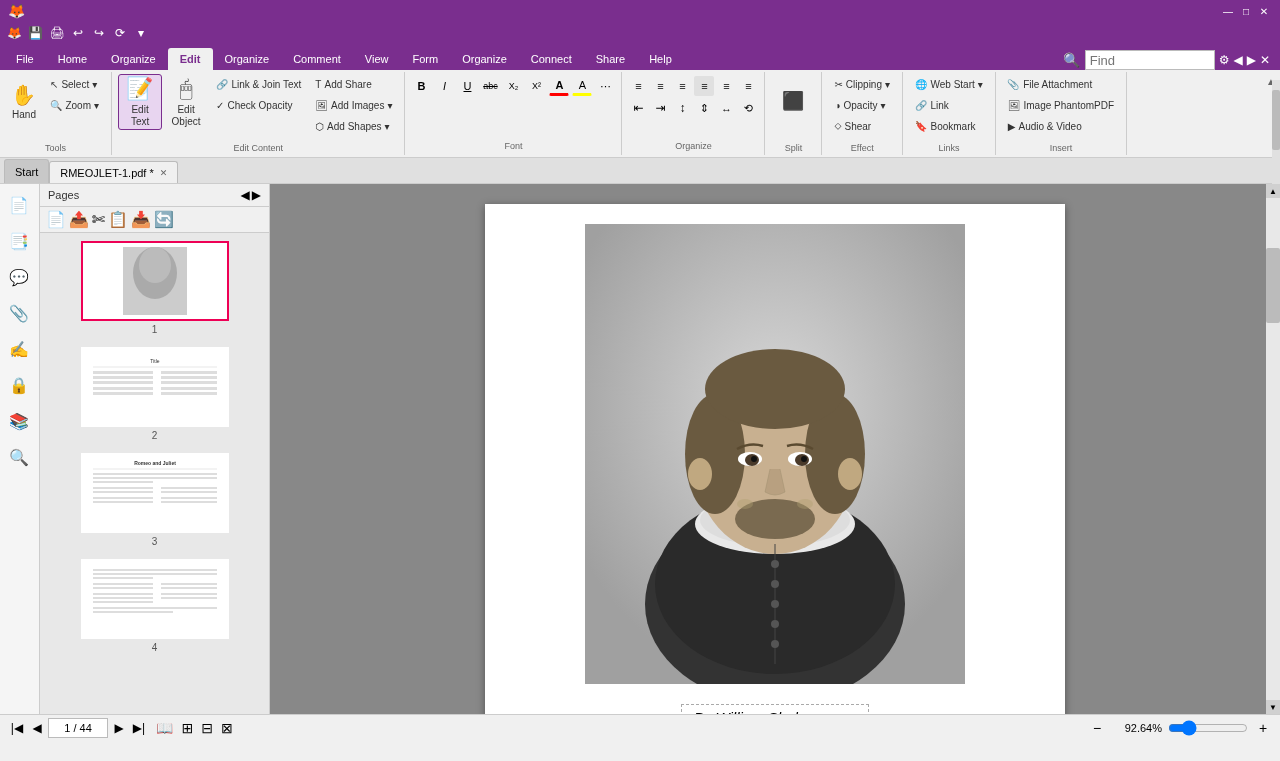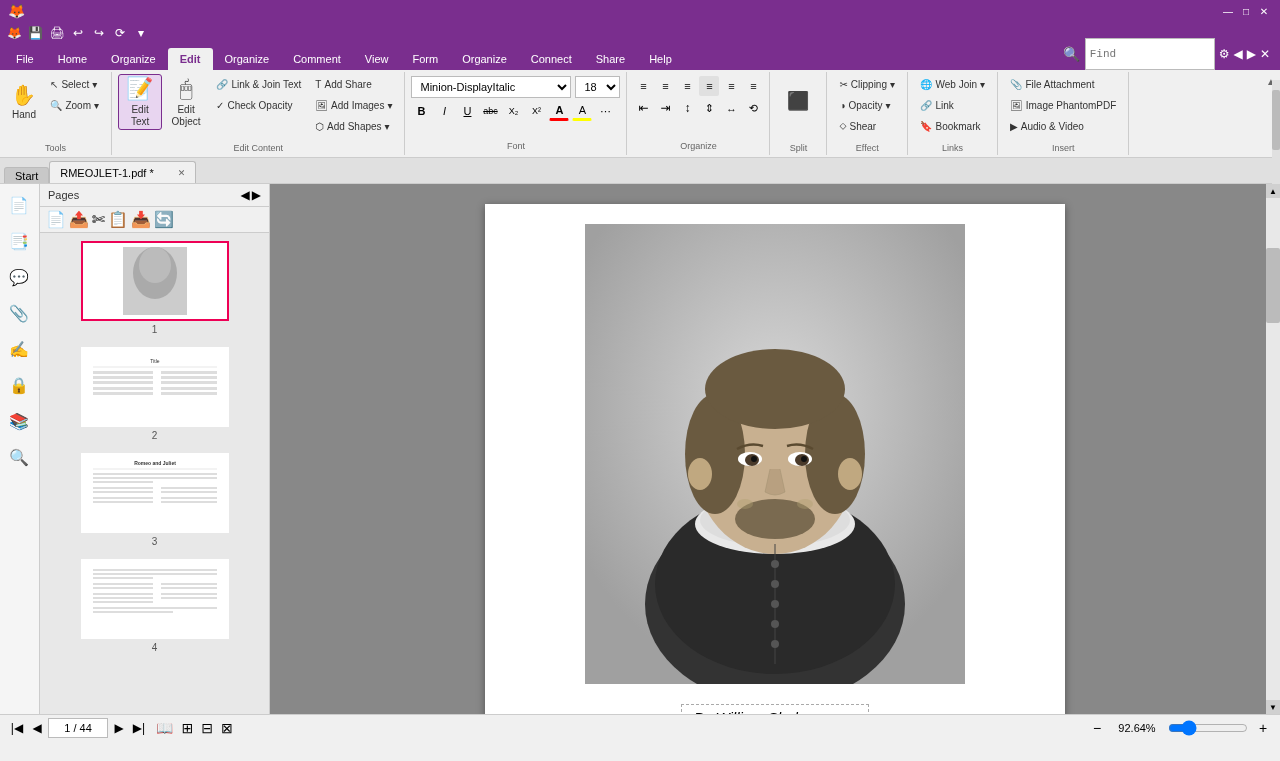--- a/index.html
+++ b/index.html
@@ -298,35 +298,35 @@
     }
     .doc-tab {
       display: flex;
       align-items: center;
       padding: 8px 10px;
       background: #c8c8c8;
       border: 1px solid #bbb;
       border-bottom: none;
       cursor: pointer;
       font-size: 11px;
-      gap: 24px;
+      gap: 6px;
       height: 22px;
       border-radius: 3px 3px 0 0;
     }
     .doc-tab.active { background: #f0f0f0; }
     .start-tab {
       display: flex;
       align-items: center;
       padding: 3px 10px;
       background: #c8c8c8;
       border: 1px solid #bbb;
       border-bottom: none;
       cursor: pointer;
       font-size: 11px;
-      height: 16px;
+      height: 24px;
       border-radius: 3px 3px 0 0;
     }
     .tab-close { font-size: 9px; color: #666; cursor: pointer; }
 
     
     .status-bar {
       height: 26px;
       background: #f0f0f0;
       border-top: 1px solid #ccc;
       display: flex;
@@ -391,21 +391,21 @@
   <div class="ribbon-tab">Organize</div>
   <div class="ribbon-tab">Comment</div>
   <div class="ribbon-tab">View</div>
   <div class="ribbon-tab">Form</div>
   <div class="ribbon-tab">Organize</div>
   <div class="ribbon-tab">Connect</div>
   <div class="ribbon-tab">Share</div>
   <div class="ribbon-tab">Help</div>
   <div style="margin-left:auto; display:flex; align-items:center; gap:4px; padding:0 6px;">
     <span style="font-size:14px; color:white; cursor:pointer;">🔍</span>
-    <input class="search-input" style="height: 32px; font-size: 11px; border: 1px solid rgb(187, 187, 187); padding: 2px 4px; width: 130px; font-family: Liberation Mono, monospace;" placeholder="Find">
+    <input class="search-input" style="height: 20px; font-size: 13px; border: 1px solid rgb(187, 187, 187); padding: 2px 4px; width: 130px;" placeholder="Find">
     <span style="color:white; cursor:pointer; font-size:12px;">⚙</span>
     <span style="color:white; cursor:pointer; font-size:12px;">◀</span>
     <span style="color:white; cursor:pointer; font-size:12px;">▶</span>
     <span style="color:white; cursor:pointer; font-size:12px;">✕</span>
   </div>
 </div>
 
 <div class="ribbon">
 
   <div class="ribbon-group">
@@ -466,28 +466,20 @@
           <span>⬡</span>
           <span>Add Shapes</span>
           <span>▾</span>
         </div>
       </div>
     </div>
     <div class="ribbon-group-label">Edit Content</div>
   </div>
 
   <div class="font-section">
-    <div class="font-row1">
-      <select class="font-select">
-        <option>Minion-DisplayItalic</option>
-      </select>
-      <select class="font-size-select">
-        <option>18</option>
-      </select>
-    </div>
     <div class="font-row2">
       <button class="fmt-btn" style="font-weight:bold;">B</button>
       <button class="fmt-btn" style="font-style:italic;">I</button>
       <button class="fmt-btn" style="text-decoration:underline;">U</button>
       <button class="fmt-btn" style="font-size:9px; text-decoration:line-through;">abc</button>
       <button class="fmt-btn" style="font-size:9px;">X₂</button>
       <button class="fmt-btn" style="font-size:9px;">X²</button>
       <button class="fmt-btn" style="border-bottom:3px solid red; font-weight:bold;">A</button>
       <button class="fmt-btn" style="border-bottom:3px solid yellow;">A</button>
       <button class="fmt-btn">⋯</button>
@@ -546,21 +538,21 @@
       </div>
     </div>
     <div class="ribbon-group-label">Effect</div>
   </div>
 
   <div class="ribbon-group">
     <div class="ribbon-items">
       <div class="ribbon-col">
         <div class="ribbon-btn-small">
           <span>🌐</span>
-          <span>Web Join</span>
+          <span>Web Start</span>
           <span>▾</span>
         </div>
         <div class="ribbon-btn-small">
           <span>🔗</span>
           <span>Link</span>
         </div>
         <div class="ribbon-btn-small">
           <span>🔖</span>
           <span>Bookmark</span>
         </div>
@@ -803,17 +795,17 @@
     <span class="status-btn">▶</span>
     <span class="status-btn">▶|</span>
   </div>
   <span style="font-size:14px; cursor:pointer;">📖</span>
   <span style="font-size:14px; cursor:pointer;">⊞</span>
   <span style="font-size:14px; cursor:pointer;">⊟</span>
   <span style="font-size:14px; cursor:pointer;">⊠</span>
 
   <div class="status-right">
     <span class="zoom-btn">−</span>
-    <span style="font-size:11px; min-width:50px; text-align:center;">92.64%</span>
+    <span style="font-size:11px; min-width:50px; text-align:right;">92.64%</span>
     <input type="range" min="10" max="400" value="92" style="width: 80px;">
     <span class="zoom-btn">+</span>
   </div>
 </div>
 
 </body></html>

